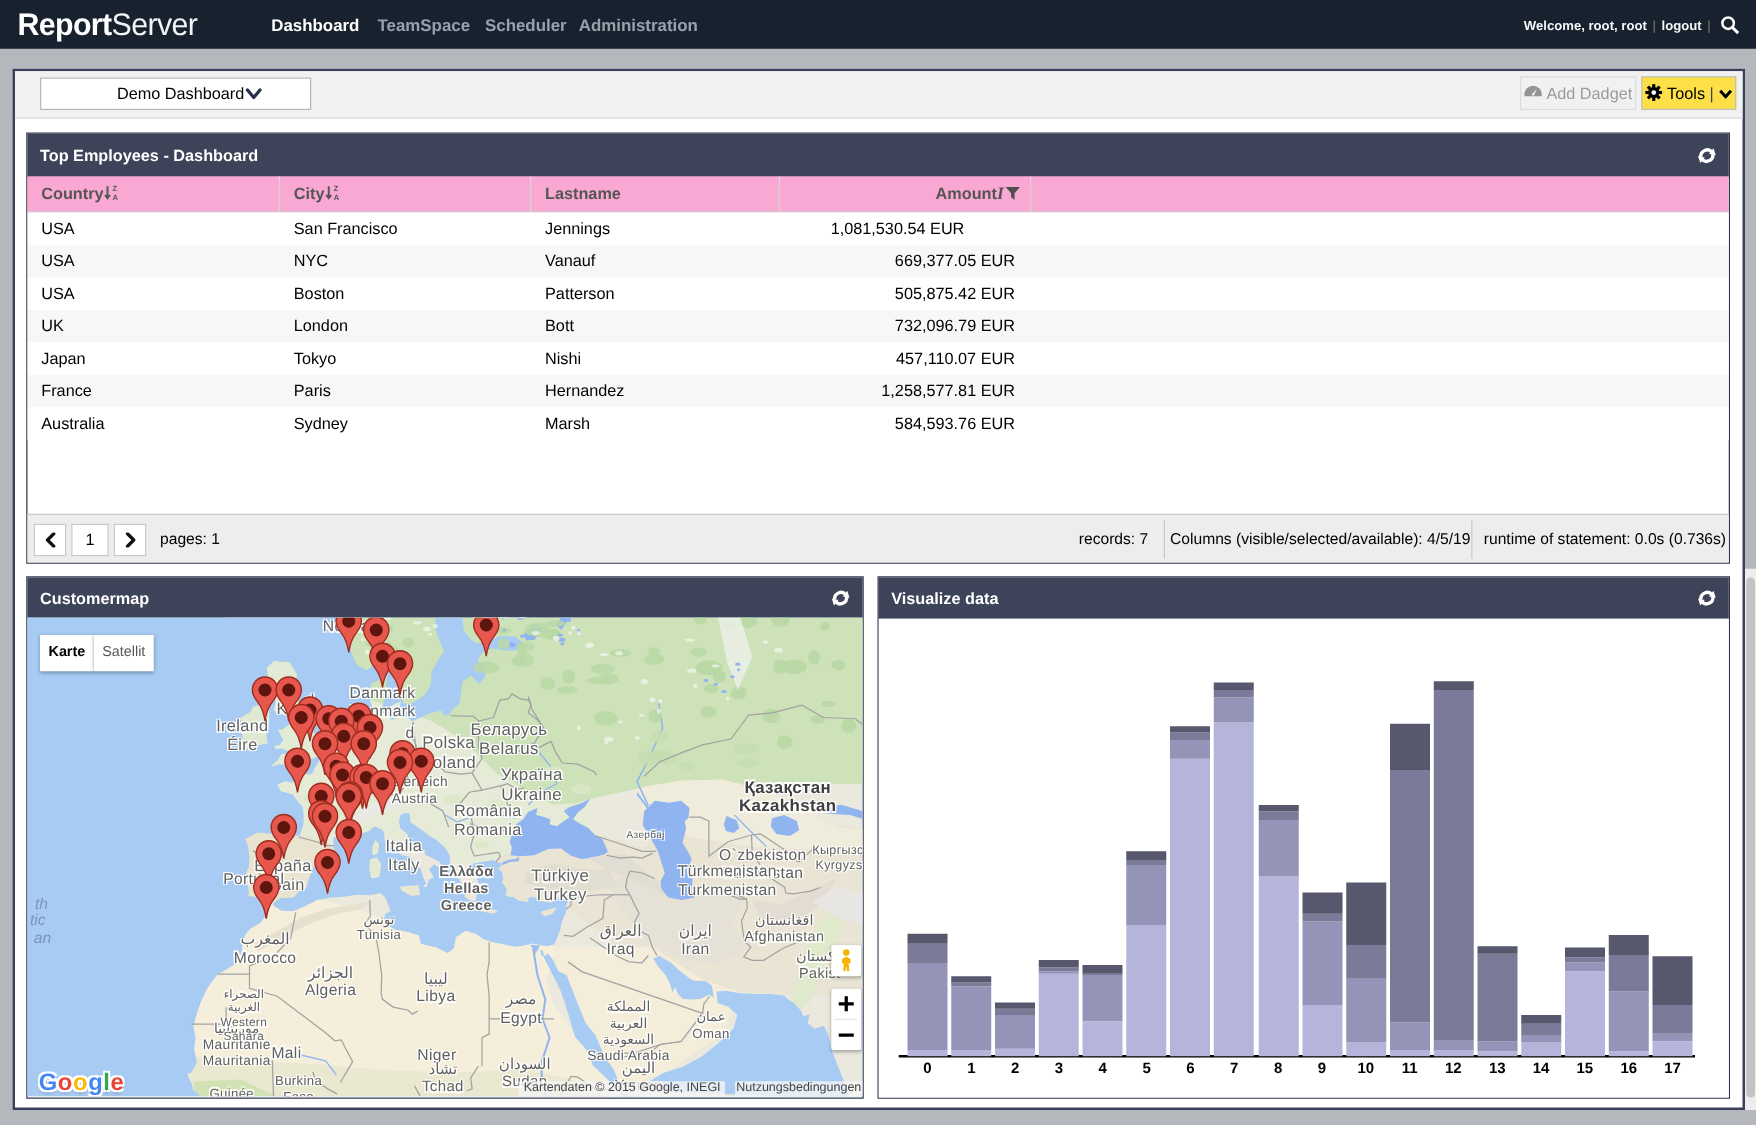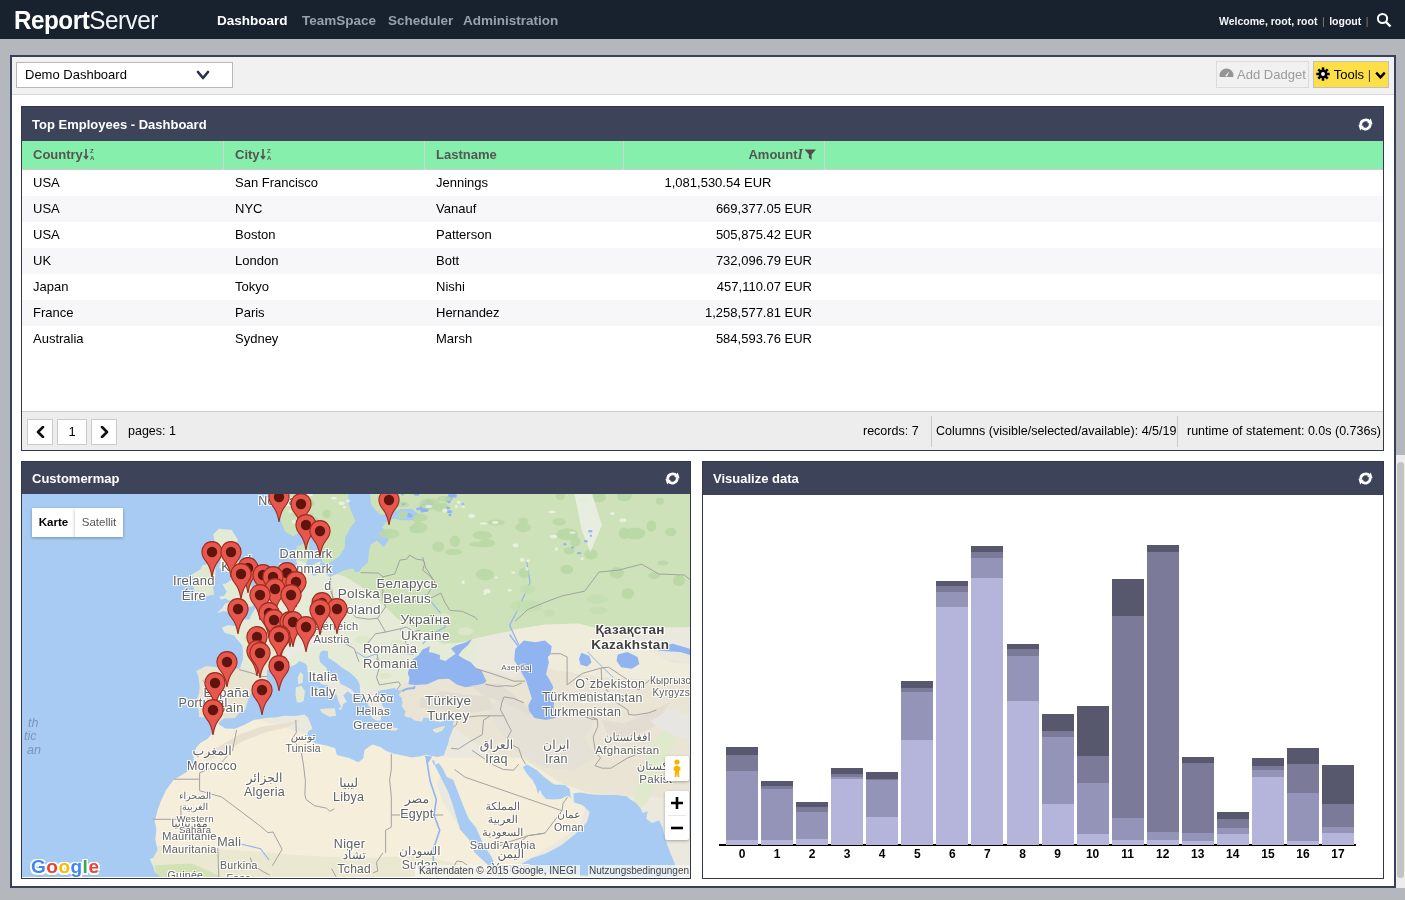--- a/index.html
+++ b/index.html
@@ -14,37 +14,37 @@
 #logo span { font-weight:normal; color:#f2f5f7; }
 .navitem { top:13px; font-size:13.5px; font-weight:bold; color:#97a1ac; }
 .navitem.active { color:#fff; }
 #navright { top:15px; right:32px; font-size:10.5px; color:#f4f6f8; font-weight:bold; }
 #navright .sep { color:#8a7f66; font-weight:normal; padding:0 4.5px;}
 #searchicon { top:12px; left:1376px; }
 
 
 #container { left:10px; top:55px; width:1386px; height:833px; border:2px solid #39405c; background:#fff; }
 #toolbar { left:12px; top:57px; width:1382px; height:38px; background:#f1f1f1; border-bottom:1px solid #d9d9d9; }
-#select { left:16px; top:62px; width:217px; height:26px; background:#fff; border:1px solid #b8b8b8; font-size:13px; color:#000; line-height:24px; padding-left:8px; }
+#select { left:32px; top:62px; width:217px; height:26px; background:#fff; border:1px solid #b8b8b8; font-size:13px; color:#000; line-height:24px; padding-left:8px;text-align:center; }
 #selchev { left:196px; top:69px; }
 .btn { height:27px; font-size:13px; line-height:25px; text-align:center; }
 #adddadget { left:1216px; top:61px; width:93px; background:#f1f1f1; border:1px solid #dcdcdc; color:#9b9b9b; }
 #toolsbtn { left:1313px; top:61px; width:76px; background:#fde047; border:1px solid #c0c0c0; color:#000; }
 
 
 .panel { border:1px solid #32374d; background:#fff; }
 .phead { position:absolute; left:0; top:0; width:100%; height:33px; background:#3d4358; color:#fff; font-size:13px; font-weight:bold; line-height:33px; padding-left:10px; }
 #panel1 { left:21px; top:106px; width:1363px; height:345px; }
 #panel1 .phead { height:35px; line-height:35px; }
 #panel2 { left:21px; top:461px; width:670px; height:418px; }
 #panel3 { left:702px; top:461px; width:682px; height:418px; }
 .refresh { position:absolute; top:9px; right:10px; }
 
 
-#thead { left:22px; top:141px; width:1361px; height:29px; background:#86efac; border-bottom:1px solid #cfcfcf; }
+#thead { left:22px; top:141px; width:1361px; height:29px; background:#f9a8d4; border-bottom:1px solid #cfcfcf; }
 .th { position:absolute; top:0; height:29px; font-size:13px; font-weight:bold; color:#555; line-height:28px; border-right:1px solid #d4d4d4; }
 .row { position:absolute; width:1361px; height:26px; font-size:13px; color:#000; line-height:26px; }
 .row .c { position:absolute; top:0; height:26px; }
 #pagebar { left:22px; top:411px; width:1361px; height:39px; background:#ededed; border-top:1px solid #cdcdcd; }
 .pgbtn { position:absolute; top:7px; width:26px; height:26px; background:#fff; border:1px solid #c9c9c9; text-align:center; }
 #pginput { position:absolute; top:7px; left:35px; width:30px; height:26px; background:#fff; border:1px solid #c9c9c9; text-align:center; font-size:13px; line-height:24px; }
 .pgtext { position:absolute; top:0; height:39px; line-height:39px; font-size:12.5px; color:#000; }
 .pgsep { position:absolute; top:4px; height:31px; width:1px; background:#c9c9c9; }
 
 
@@ -430,21 +430,21 @@
 <div style="position:absolute; left:101.9px; top:78.8px; width:140px; text-align:center; font-size:13px; line-height:15px; color:#606060; font-weight:normal; letter-spacing:0.3px; text-shadow:-1px -1px 0 #fff,1px -1px 0 #fff,-1px 1px 0 #fff,1px 1px 0 #fff;">Ireland<br>Éire</div>
 <div style="position:absolute; left:133.8px; top:64.7px; width:140px; text-align:center; font-size:13px; line-height:15px; color:#606060; font-weight:normal; letter-spacing:0.3px; text-shadow:-1px -1px 0 #fff,1px -1px 0 #fff,-1px 1px 0 #fff,1px 1px 0 #fff;">K</div>
 <div style="position:absolute; left:214.0px; top:53.1px; width:140px; text-align:center; font-size:12.5px; line-height:14.5px; color:#606060; font-weight:normal; letter-spacing:0.3px; text-shadow:-1px -1px 0 #fff,1px -1px 0 #fff,-1px 1px 0 #fff,1px 1px 0 #fff;">Danmark<br>Denmark</div>
 <div style="position:absolute; left:266.9px; top:92.0px; width:140px; text-align:center; font-size:13.5px; line-height:15.5px; color:#606060; font-weight:normal; letter-spacing:0.3px; text-shadow:-1px -1px 0 #fff,1px -1px 0 #fff,-1px 1px 0 #fff,1px 1px 0 #fff;">Polska<br>Poland</div>
 <div style="position:absolute; left:315.2px; top:81.7px; width:140px; text-align:center; font-size:13.5px; line-height:15.5px; color:#606060; font-weight:normal; letter-spacing:0.3px; text-shadow:-1px -1px 0 #fff,1px -1px 0 #fff,-1px 1px 0 #fff,1px 1px 0 #fff;">Беларусь<br>Belarus</div>
 <div style="position:absolute; left:333.4px; top:118.1px; width:140px; text-align:center; font-size:13.5px; line-height:15.5px; color:#606060; font-weight:normal; letter-spacing:0.3px; text-shadow:-1px -1px 0 #fff,1px -1px 0 #fff,-1px 1px 0 #fff,1px 1px 0 #fff;">Україна<br>Ukraine</div>
 <div style="position:absolute; left:298.2px; top:146.8px; width:140px; text-align:center; font-size:13px; line-height:15px; color:#606060; font-weight:normal; letter-spacing:0.3px; text-shadow:-1px -1px 0 #fff,1px -1px 0 #fff,-1px 1px 0 #fff,1px 1px 0 #fff;">România<br>Romania</div>
 <div style="position:absolute; left:231.10000000000002px; top:174.5px; width:140px; text-align:center; font-size:13px; line-height:15px; color:#606060; font-weight:normal; letter-spacing:0.3px; text-shadow:-1px -1px 0 #fff,1px -1px 0 #fff,-1px 1px 0 #fff,1px 1px 0 #fff;">Italia<br>Italy</div>
 <div style="position:absolute; left:134.4px; top:190.5px; width:140px; text-align:center; font-size:13px; line-height:15px; color:#606060; font-weight:normal; letter-spacing:0.3px; text-shadow:-1px -1px 0 #fff,1px -1px 0 #fff,-1px 1px 0 #fff,1px 1px 0 #fff;">España<br>Spain</div>
 <div style="position:absolute; left:111.0px; top:201.9px; width:140px; text-align:center; font-size:12.5px; line-height:14.5px; color:#606060; font-weight:normal; letter-spacing:0.3px; text-shadow:-1px -1px 0 #fff,1px -1px 0 #fff,-1px 1px 0 #fff,1px 1px 0 #fff;">Portugal</div>
-<div style="position:absolute; left:281.1px; top:197.9px; width:140px; text-align:center; font-size:11.5px; line-height:13.5px; color:#606060; font-weight:normal; letter-spacing:0.3px; text-shadow:-1px -1px 0 #fff,1px -1px 0 #fff,-1px 1px 0 #fff,1px 1px 0 #fff;">Ελλάδα<br>Hellas<br>Greece</div>
+<div style="position:absolute; left:281.1px; top:197.9px; width:140px; text-align:center; font-size:11.5px; line-height:13.5px; color:#606060; font-weight:bold; letter-spacing:0.3px; text-shadow:-1px -1px 0 #fff,1px -1px 0 #fff,-1px 1px 0 #fff,1px 1px 0 #fff;">Ελλάδα<br>Hellas<br>Greece</div>
 <div style="position:absolute; left:239.60000000000002px; top:126.30000000000001px; width:140px; text-align:center; font-size:11px; line-height:13px; color:#606060; font-weight:normal; letter-spacing:0.3px; text-shadow:-1px -1px 0 #fff,1px -1px 0 #fff,-1px 1px 0 #fff,1px 1px 0 #fff;">Österreich<br>Austria</div>
 <div style="position:absolute; left:356.2px; top:198.6px; width:140px; text-align:center; font-size:13.5px; line-height:15.5px; color:#606060; font-weight:normal; letter-spacing:0.3px; text-shadow:-1px -1px 0 #fff,1px -1px 0 #fff,-1px 1px 0 #fff,1px 1px 0 #fff;">Türkiye<br>Turkey</div>
 <div style="position:absolute; left:538.2px; top:127.6px; width:140px; text-align:center; font-size:13.5px; line-height:15.5px; color:#404040; font-weight:bold; letter-spacing:0.3px; text-shadow:-1px -1px 0 #fff,1px -1px 0 #fff,-1px 1px 0 #fff,1px 1px 0 #fff;">Қазақстан<br>Kazakhstan</div>
 <div style="position:absolute; left:518.3px; top:182.9px; width:140px; text-align:center; font-size:12.5px; line-height:14.5px; color:#606060; font-weight:normal; letter-spacing:0.3px; text-shadow:-1px -1px 0 #fff,1px -1px 0 #fff,-1px 1px 0 #fff,1px 1px 0 #fff;">O`zbekiston<br>Uzbekistan</div>
 <div style="position:absolute; left:489.9px; top:196.4px; width:140px; text-align:center; font-size:12.5px; line-height:14.5px; color:#606060; font-weight:normal; letter-spacing:0.3px; text-shadow:-1px -1px 0 #fff,1px -1px 0 #fff,-1px 1px 0 #fff,1px 1px 0 #fff;">Türkmenistan<br>Turkmenistan</div>
 <div style="position:absolute; left:535.4px; top:236.8px; width:140px; text-align:center; font-size:11.5px; line-height:13.5px; color:#606060; font-weight:normal; letter-spacing:0.3px; text-shadow:-1px -1px 0 #fff,1px -1px 0 #fff,-1px 1px 0 #fff,1px 1px 0 #fff;">افغانستان<br>Afghanistan</div>
 <div style="position:absolute; left:464.29999999999995px; top:243.6px; width:140px; text-align:center; font-size:12.5px; line-height:14.5px; color:#606060; font-weight:normal; letter-spacing:0.3px; text-shadow:-1px -1px 0 #fff,1px -1px 0 #fff,-1px 1px 0 #fff,1px 1px 0 #fff;">ايران<br>Iran</div>
 <div style="position:absolute; left:404.5px; top:243.6px; width:140px; text-align:center; font-size:12.5px; line-height:14.5px; color:#606060; font-weight:normal; letter-spacing:0.3px; text-shadow:-1px -1px 0 #fff,1px -1px 0 #fff,-1px 1px 0 #fff,1px 1px 0 #fff;">العراق<br>Iraq</div>
 <div style="position:absolute; left:563.8px; top:265.6px; width:140px; text-align:center; font-size:11.5px; line-height:13.5px; color:#606060; font-weight:normal; letter-spacing:0.3px; text-shadow:-1px -1px 0 #fff,1px -1px 0 #fff,-1px 1px 0 #fff,1px 1px 0 #fff;">پاکستان<br>Pakist</div>
 <div style="position:absolute; left:583.7px; top:181.4px; width:140px; text-align:center; font-size:10px; line-height:12px; color:#606060; font-weight:normal; letter-spacing:0.3px; text-shadow:-1px -1px 0 #fff,1px -1px 0 #fff,-1px 1px 0 #fff,1px 1px 0 #fff;">Кыргызста<br>Kyrgyzsta</div>

